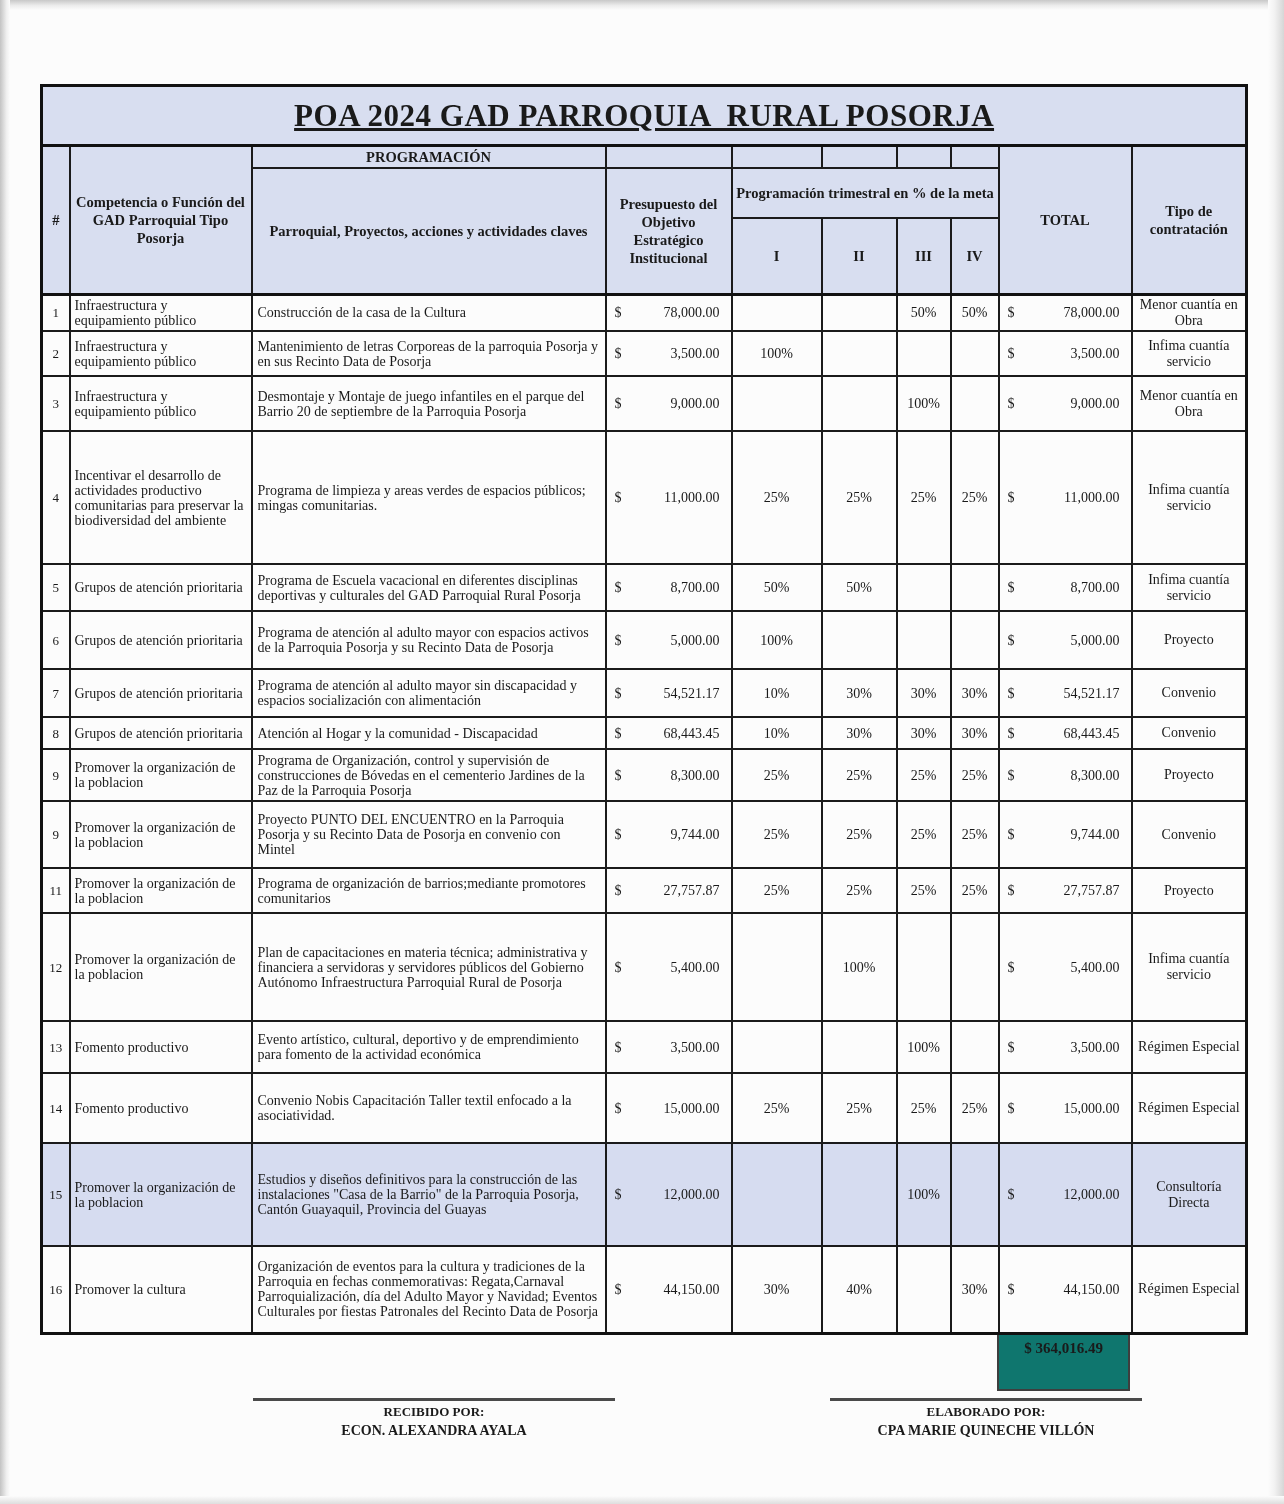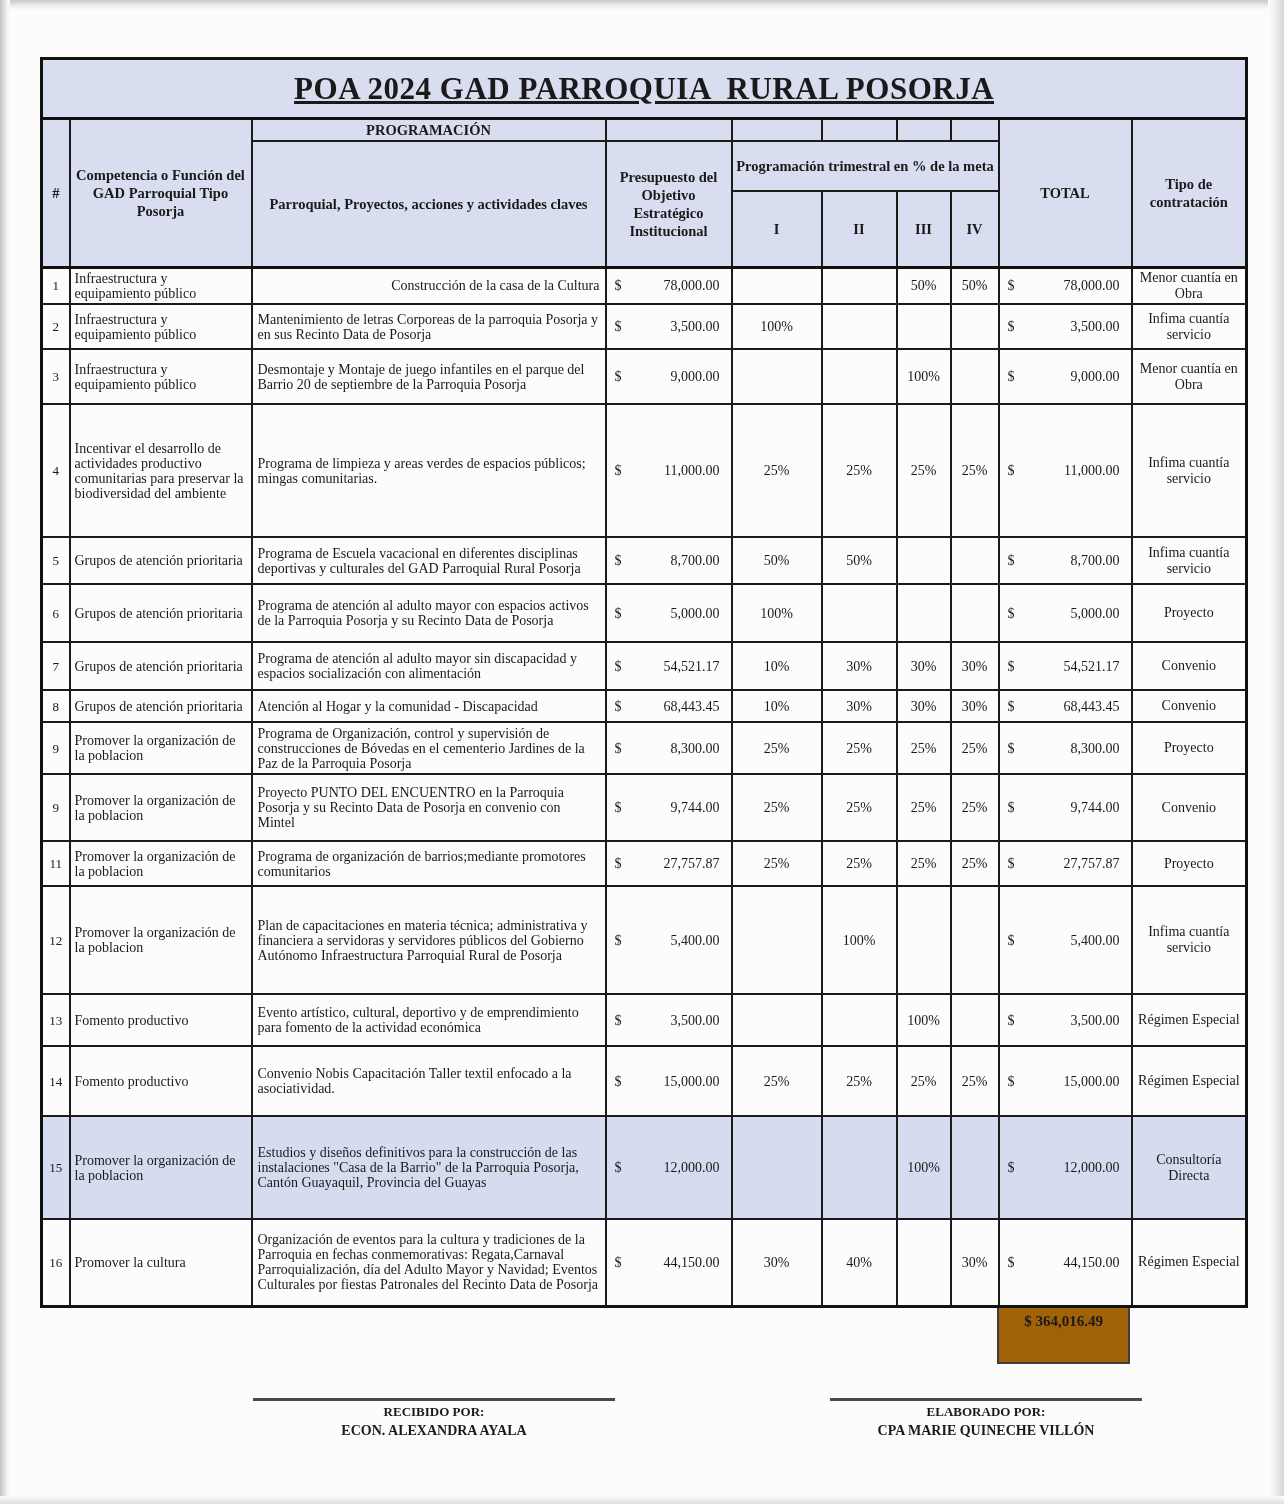--- a/index.html
+++ b/index.html
@@ -10,21 +10,21 @@
   }
   .edge-top{position:absolute;top:0;left:0;width:100%;height:10px;
     background:linear-gradient(180deg,#c8c8c8 0%,#ececec 55%,#fcfcfc 100%);}
   .edge-left{position:absolute;top:0;left:0;width:10px;height:100%;
     background:linear-gradient(90deg,#c3c3c3 0%,#efefef 65%,#fcfcfc 100%);}
   .edge-right{position:absolute;top:0;right:0;width:16px;height:100%;
     background:linear-gradient(270deg,#d6d6d6 0%,#f2f2f2 60%,#fcfcfc 100%);}
   .edge-bottom{position:absolute;bottom:0;left:0;width:100%;height:8px;
     background:linear-gradient(0deg,#dedede 0%,#fcfcfc 100%);}
 
-  .doc{position:absolute;left:40px;top:57px;width:1205px;}
+  .doc{position:absolute;left:40px;top:84px;width:1205px;}
 
   table.poa{border-collapse:collapse;table-layout:fixed;width:1205px;
     border:3px solid #111;}
   .poa th,.poa td{border:2px solid #1b1b1b;box-sizing:border-box;}
 
   .title-row th{
     height:60px;background:var(--header-bg,#d8def0);
     font-size:31px;font-weight:bold;text-align:center;vertical-align:middle;
     text-decoration:underline;white-space:pre;border-bottom:3px solid #111;
     letter-spacing:.5px;
@@ -47,21 +47,21 @@
   .c-desc{padding:1px 5px;text-align:left;}
   .cellwrap{overflow:hidden;}
   .c-money .moneybox{display:flex;justify-content:space-between;align-items:center;
     padding:0 10px 0 7px;}
   .c-pct{text-align:center;}
   .c-tipo{text-align:center;padding:1px 4px;line-height:16px;}
 
   .gt-box{
     margin-left:957px;width:133px;height:56px;border:2px solid #3e3e3e;border-top:none;
     box-sizing:border-box;text-align:center;font-weight:bold;font-size:15px;
-    padding-top:5px;background:#a16207;
+    padding-top:5px;background:#0f766e;
   }
 
   .sig{position:absolute;text-align:center;}
   .sig-left{left:253px;top:1398px;width:362px;}
   .sig-right{left:830px;top:1398px;width:312px;}
   .sig-line{border-top:3px solid #4a4a4a;height:0;}
   .sig-label{font-weight:bold;font-size:13px;margin-top:3px;}
   .sig-name{font-weight:bold;font-size:14px;margin-top:3px;}
 </style>
 </head>
@@ -114,21 +114,21 @@
         <th class="hc qcell">IV</th>
       </tr>
     </thead>
     <tbody id="tbody">
         <tr style="height: 37px;">
           <td class="c-num">1</td>
           <td class="c-comp">
             <div class="cellwrap" style="max-height: 34px;">Infraestructura y equipamiento público</div>
           </td>
           <td class="c-desc">
-            <div class="cellwrap" style="max-height: 34px; text-align: right;">Construcción de la casa de la Cultura</div>
+            <div class="cellwrap" style="max-height: 34px;">Construcción de la casa de la Cultura</div>
           </td>
           <td class="c-money">
             <div class="moneybox">
               <span class="cur">$</span>
               <span class="amt">78,000.00</span>
             </div>
           </td>
           <td class="c-pct"></td>
           <td class="c-pct"></td>
           <td class="c-pct">50%</td>

